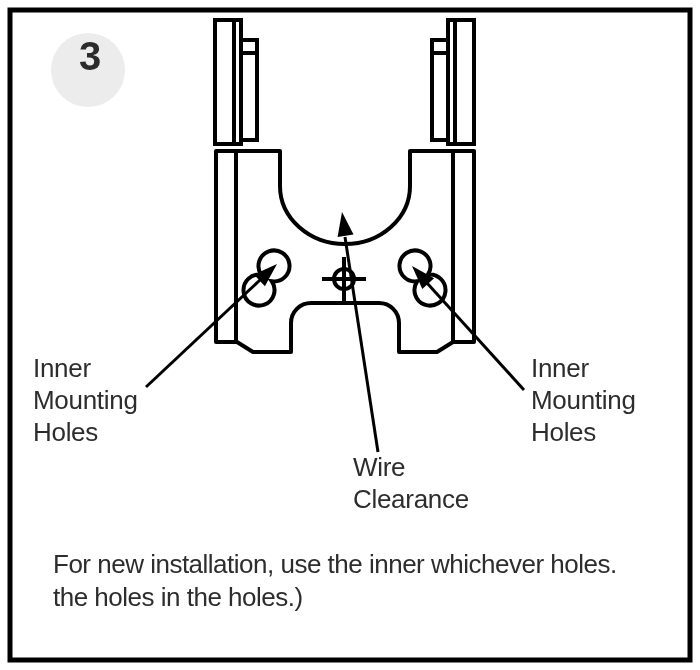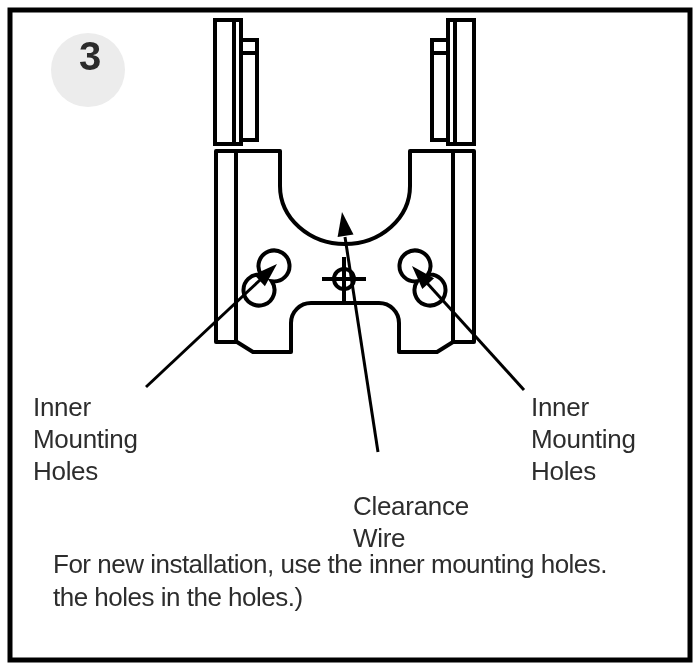--- a/index.html
+++ b/index.html
@@ -3,21 +3,21 @@
 <meta charset="utf-8">
 <style>
   html,body{margin:0;padding:0;background:#ffffff;}
   body{
     width:700px;height:670px;position:relative;overflow:hidden;
     font-family:"Liberation Sans",sans-serif;
   }
   #diagram-svg{position:absolute;left:0;top:0;}
   .label{
     position:absolute;color:#2d2d2d;font-size:26px;line-height:32px;
-    letter-spacing:-0.3px;white-space:nowrap;margin-top:39px;
+    letter-spacing:-0.3px;white-space:nowrap;
   }
   #label-inner-left{left:33px;top:352px;}
   #label-inner-right{left:531px;top:352px;}
   #label-wire{left:353px;top:451px;}
   #instructions{
     position:absolute;left:53px;top:548px;color:#2d2d2d;
     font-size:26px;line-height:32.5px;letter-spacing:-0.5px;white-space:nowrap;
   }
   .badge-num{
     font-family:"Liberation Sans",sans-serif;font-weight:bold;font-size:40px;fill:#2b2b2b;
@@ -87,20 +87,20 @@
   <div>Holes</div>
 </div>
 
 <div id="label-inner-right" class="label">
   <div>Inner</div>
   <div>Mounting</div>
   <div>Holes</div>
 </div>
 
 <div id="label-wire" class="label">
+  <div>Wire</div>
   <div>Clearance</div>
-  <div>Wire</div>
 </div>
 
 <div id="instructions">
-  <div>For new installation, use the inner mounting holes.</div>
+  <div>For new installation, use the inner whichever holes.</div>
   <div>the holes in the holes.)</div>
 </div>
 
 </body></html>

